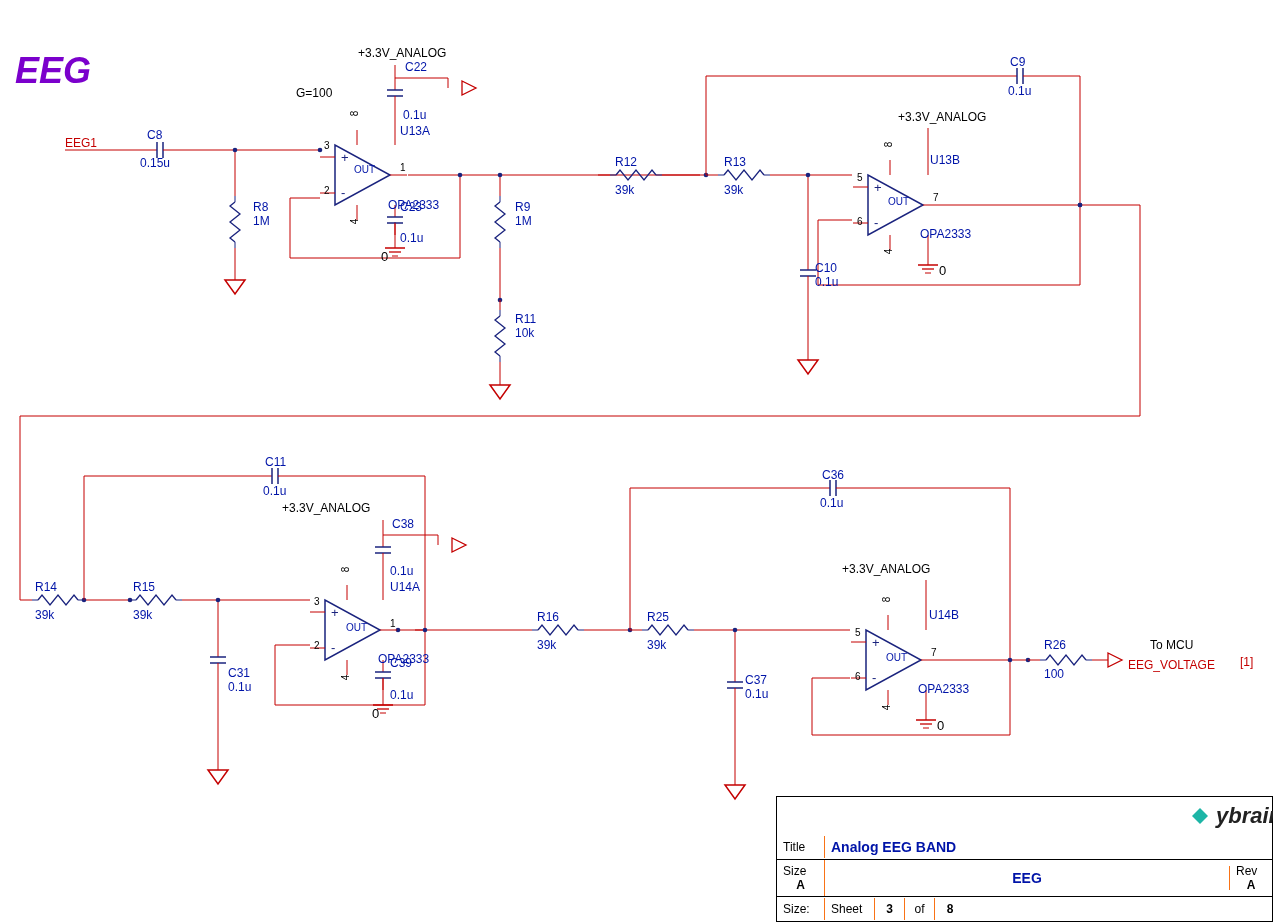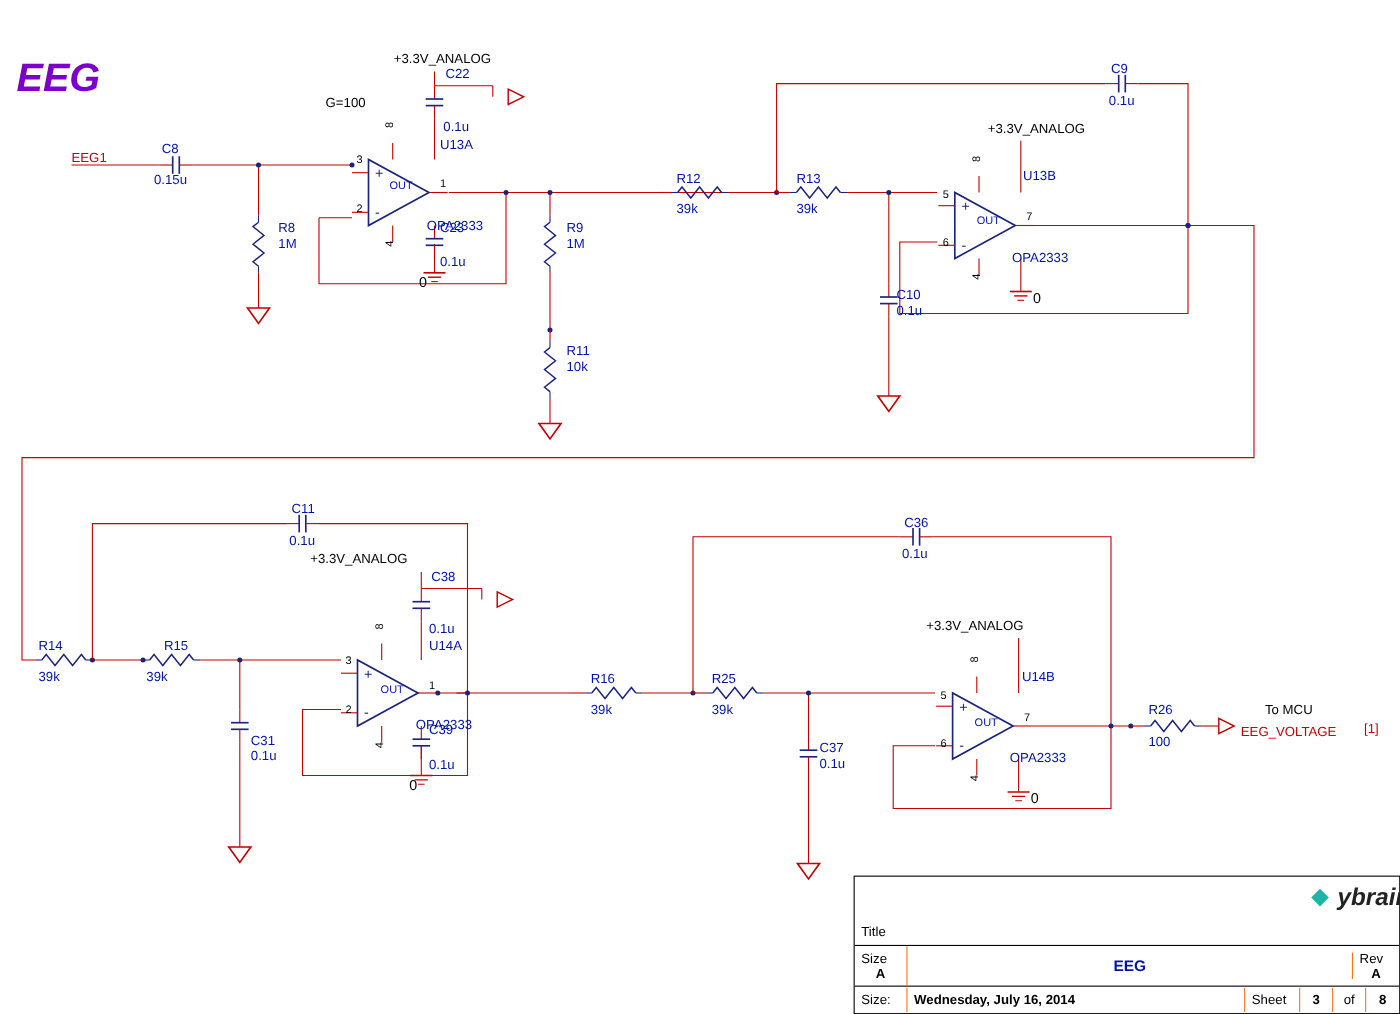--- a/index.html
+++ b/index.html
@@ -248,21 +248,21 @@
 <div class="abs lbl-blue" style="left:724px;top:183px">39k</div>
 <div class="abs lbl-blue" style="left:1010px;top:55px">C9</div>
 <div class="abs lbl-blue" style="left:1008px;top:84px">0.1u</div>
 <div class="abs lbl-blue" style="left:815px;top:261px">C10</div>
 <div class="abs lbl-blue" style="left:815px;top:275px">0.1u</div>
 <div class="abs lbl-blue" style="left:930px;top:153px">U13B</div>
 <div class="abs lbl-blue" style="left:920px;top:227px">OPA2333</div>
 
 <div class="abs lbl-blue" style="left:35px;top:580px">R14</div>
 <div class="abs lbl-blue" style="left:35px;top:608px">39k</div>
-<div class="abs lbl-blue" style="left:149px;top:580px">R15</div>
+<div class="abs lbl-blue" style="left:133px;top:580px">R15</div>
 <div class="abs lbl-blue" style="left:133px;top:608px">39k</div>
 <div class="abs lbl-blue" style="left:265px;top:455px">C11</div>
 <div class="abs lbl-blue" style="left:263px;top:484px">0.1u</div>
 <div class="abs lbl-blue" style="left:228px;top:666px">C31</div>
 <div class="abs lbl-blue" style="left:228px;top:680px">0.1u</div>
 <div class="abs lbl-blue" style="left:392px;top:517px">C38</div>
 <div class="abs lbl-blue" style="left:390px;top:564px">0.1u</div>
 <div class="abs lbl-blue" style="left:390px;top:580px">U14A</div>
 <div class="abs lbl-blue" style="left:378px;top:652px">OPA2333</div>
 <div class="abs lbl-blue" style="left:390px;top:656px">C39</div>
@@ -316,35 +316,35 @@
 
 <div id="titleblock">
   <div id="logo">
     <svg width="20" height="20">
         <path d="M2 10 L10 2 L18 10 L10 18 Z M7 10 L10 7 L13 10 L10 13 Z" fill="#1db5a6"></path>
       </svg>
     <span>ybrain</span>
   </div>
   <div class="row">
     <div class="cell" style="width:48px">Title</div>
+    <div class="cell title-val" style="flex:1">Analog EEG BAND</div>
   </div>
   <div class="row">
     <div class="cell" style="width:48px">
       <div>Size</div>
       <div style="text-align:center;font-weight:bold">A</div>
     </div>
     <div class="cell" style="flex:1">
       <div class="docnum-val" style="text-align:center">EEG</div>
     </div>
     <div class="cell" style="width:42px">
       <div>Rev</div>
       <div style="text-align:center;font-weight:bold">A</div>
     </div>
   </div>
   <div class="row">
     <div class="cell" style="width:48px">Size:</div>
-    <div class="cell" style="flex:1;font-weight:bold">Wednesday, July 16, 2014</div>
     <div class="cell" style="width:50px">Sheet</div>
     <div class="cell" style="width:30px;text-align:center;font-weight:bold">3</div>
     <div class="cell" style="width:30px;text-align:center">of</div>
     <div class="cell" style="width:30px;text-align:center;font-weight:bold">8</div>
   </div>
 </div>
 
 </body></html>

